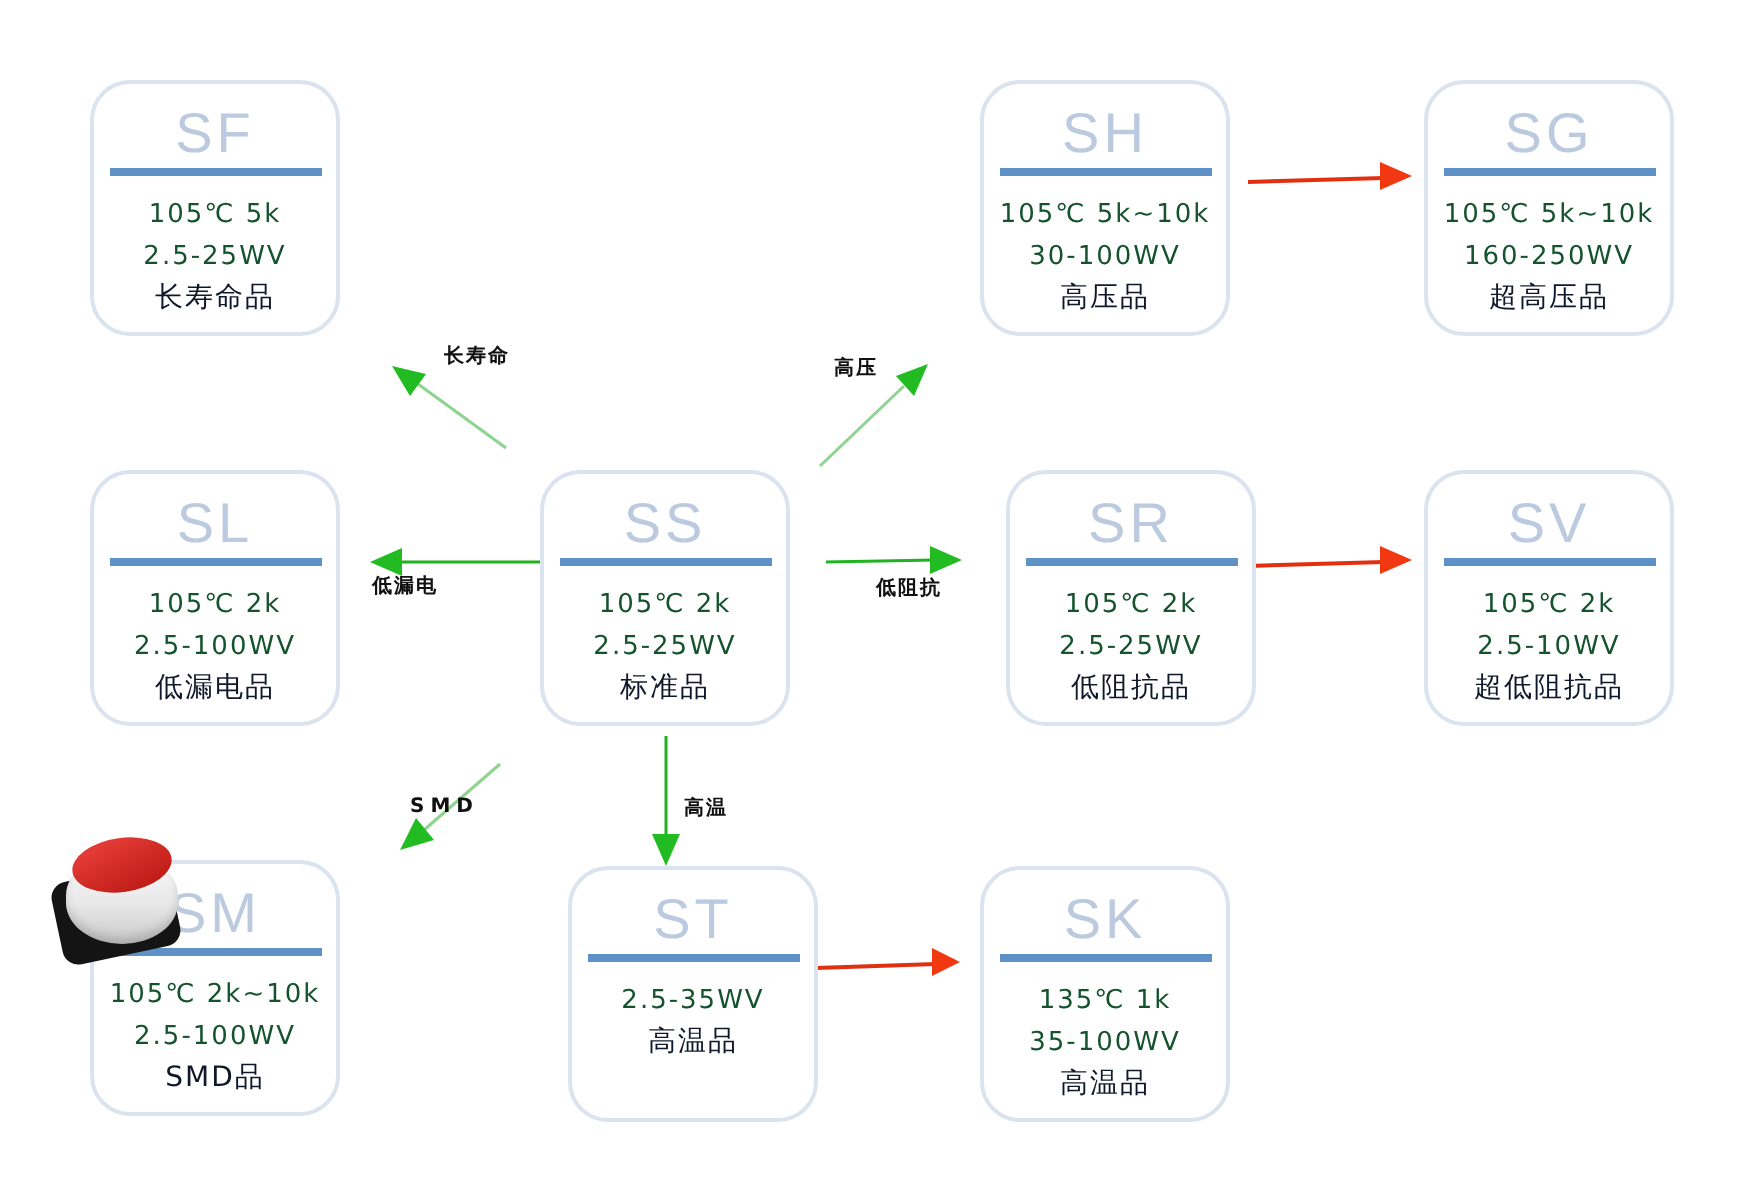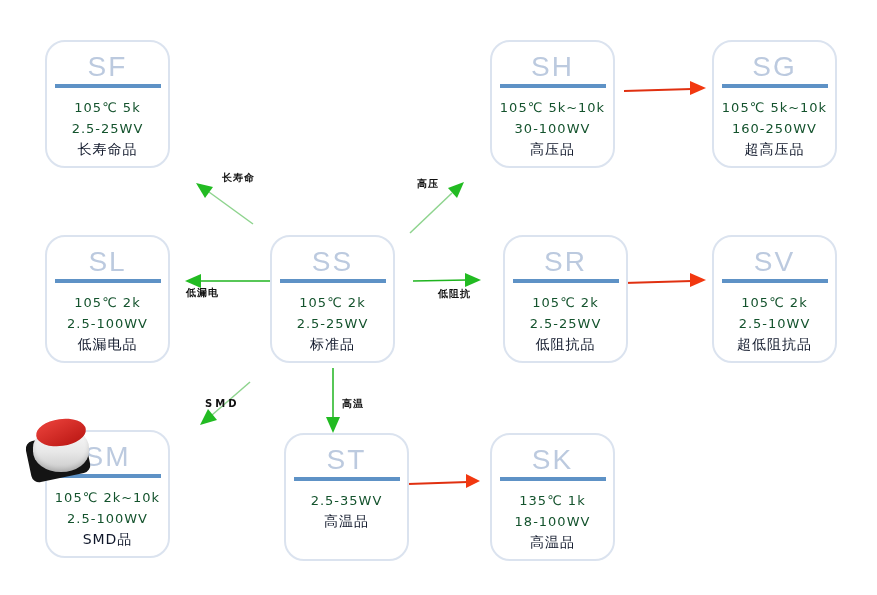--- a/index.html
+++ b/index.html
@@ -159,21 +159,21 @@
     <div class="title">ST</div>
     <div class="rule"></div>
     <div class="spec">2.5-35WV</div>
     <div class="spec cname">高温品</div>
   </div>
 
   <div class="box" style="left:490px; top:433px;">
     <div class="title">SK</div>
     <div class="rule"></div>
     <div class="spec">135℃ 1k</div>
-    <div class="spec">18-100WV</div>
+    <div class="spec">35-100WV</div>
     <div class="spec cname">高温品</div>
   </div>
 
   <span class="arrow-label" style="left:222px; top:171px;">长寿命</span>
   <span class="arrow-label" style="left:417px; top:177px;">高压</span>
   <span class="arrow-label" style="left:186px; top:286px;">低漏电</span>
   <span class="arrow-label" style="left:438px; top:287px;">低阻抗</span>
   <span class="arrow-label" style="left:205px; top:398px; letter-spacing:3px;">SMD</span>
   <span class="arrow-label" style="left:342px; top:397px;">高温</span>
 

